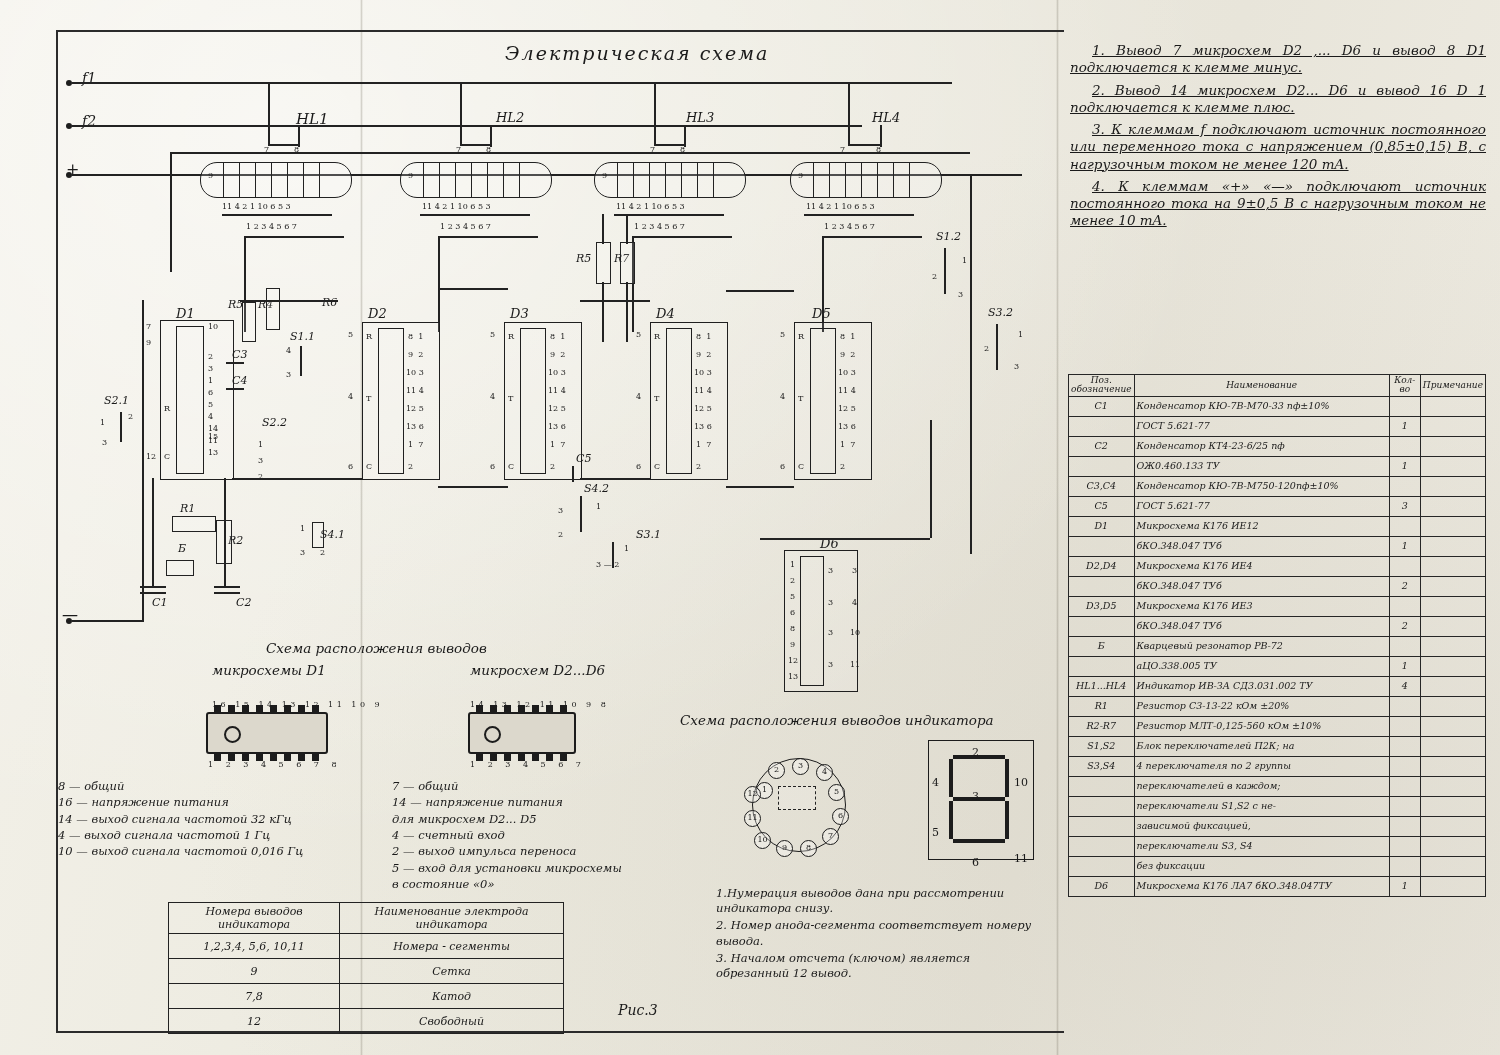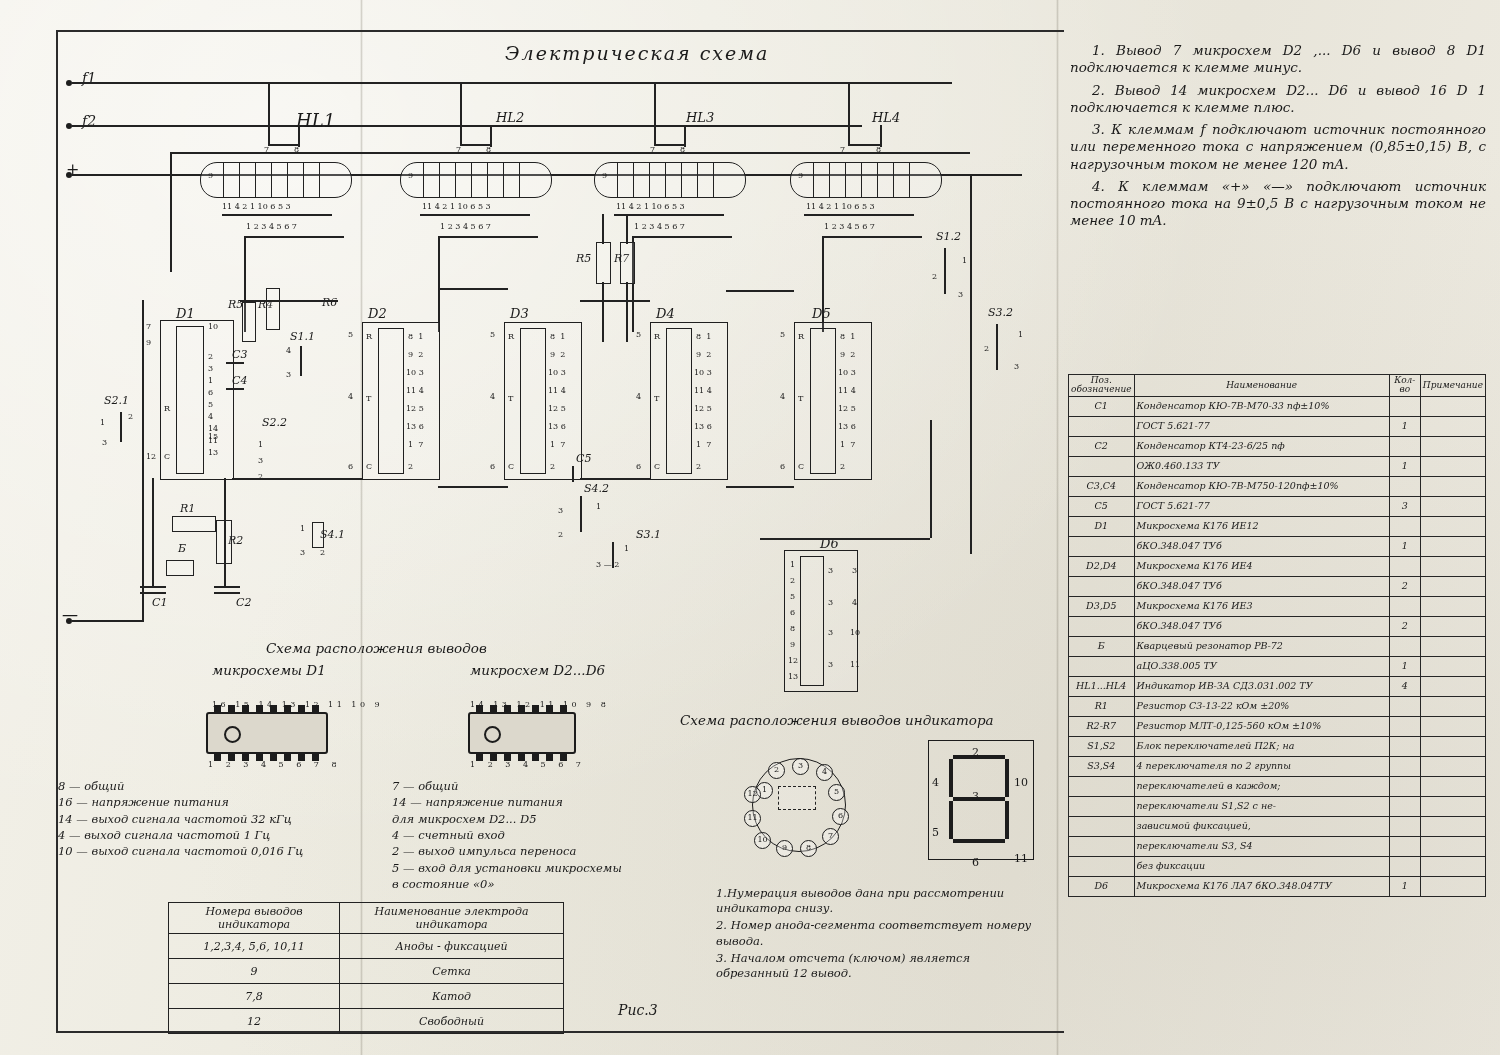--- a/index.html
+++ b/index.html
@@ -58,21 +58,21 @@
   
   .ic{position:absolute;border:1.8px solid #1f1f1f;background:rgba(255,255,255,.12);}
   .ic-inner{position:absolute;border:1.4px solid #1f1f1f;}
 
   
   .notes{
     position:absolute;left:1070px;top:42px;width:420px;
     font-size:13.5px;line-height:1.28;text-align:justify;
     font-style:italic;
   }
-  .notes p{margin:0 4px 5px 0;text-indent:22px;}
+  .notes p{margin:0 4px 5px 0;text-indent:22px;text-decoration:underline;}
 
   
   .parts{
     position:absolute;left:1068px;top:374px;width:418px;
     border-collapse:collapse;font-size:9.5px;font-style:italic;
   }
   .parts td,.parts th{border:1px solid #262626;padding:1px 2px;line-height:1.05;height:17px;}
   .parts th{font-size:9px;font-weight:normal;}
   .c-pos{width:46px;text-align:center;}
   .c-name{text-align:left;padding-left:4px;}
@@ -136,21 +136,21 @@
 <div class="node" style="left:66px;top:123px;"></div>
 <div class="node" style="left:66px;top:172px;"></div>
 <div class="node" style="left:66px;top:618px;"></div>
 
 <div class="w wh" style="left:72px;top:82px;width:880px;"></div>
 <div class="w wh" style="left:72px;top:125px;width:790px;"></div>
 <div class="w wh" style="left:72px;top:174px;width:950px;"></div>
 <div class="w wh" style="left:72px;top:620px;width:70px;"></div>
 <div class="w wv" style="left:142px;top:300px;height:322px;"></div>
 
-<div class="lbl" style="left:296px;top:110px;font-size:18px;">HL1</div>
+<div class="lbl" style="left:296px;top:110px;font-size:15px;">HL1</div>
 <div class="lamp" style="left:200px;top:162px;">
   <div class="seg" style="left:22px;"></div>
     <div class="seg" style="left:38px;"></div>
   <div class="seg" style="left:54px;"></div>
     <div class="seg" style="left:70px;"></div>
   <div class="seg" style="left:86px;"></div>
     <div class="seg" style="left:102px;"></div>
   <div class="seg" style="left:118px;"></div>
 </div>
 <div class="pin" style="left:208px;top:171px;">9</div>
@@ -549,21 +549,21 @@
 </div>
 
 <table class="ind-table">
   <tbody>
       <tr>
     <th>Номера выводов индикатора</th>
     <th>Наименование электрода индикатора</th>
   </tr>
   <tr>
     <td>1,2,3,4, 5,6, 10,11</td>
-    <td>Аноды - фиксацией</td>
+    <td>Номера - сегменты</td>
   </tr>
   <tr>
     <td>9</td>
     <td>Сетка</td>
   </tr>
   <tr>
     <td>7,8</td>
     <td>Катод</td>
   </tr>
   <tr>

